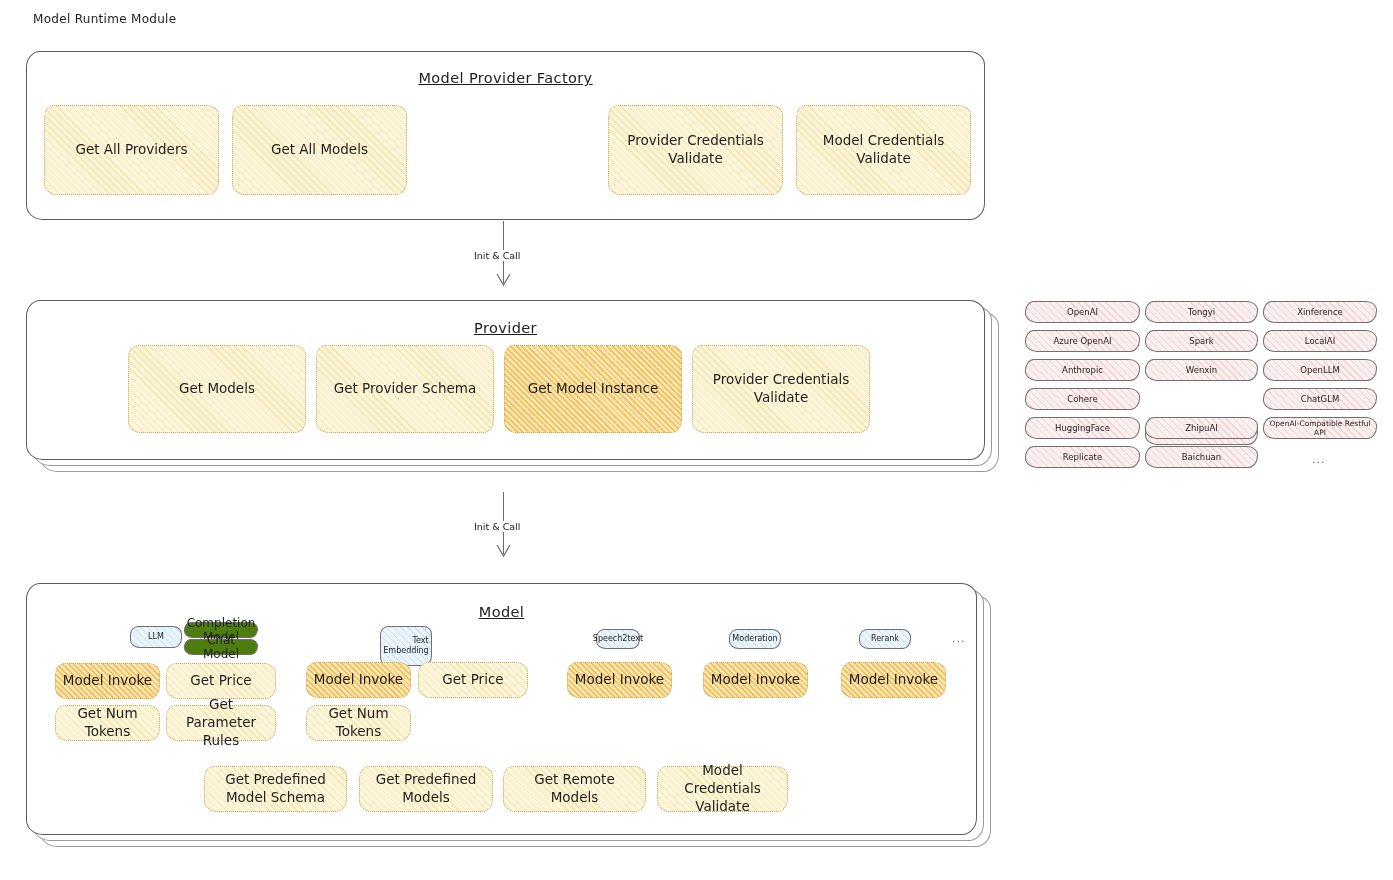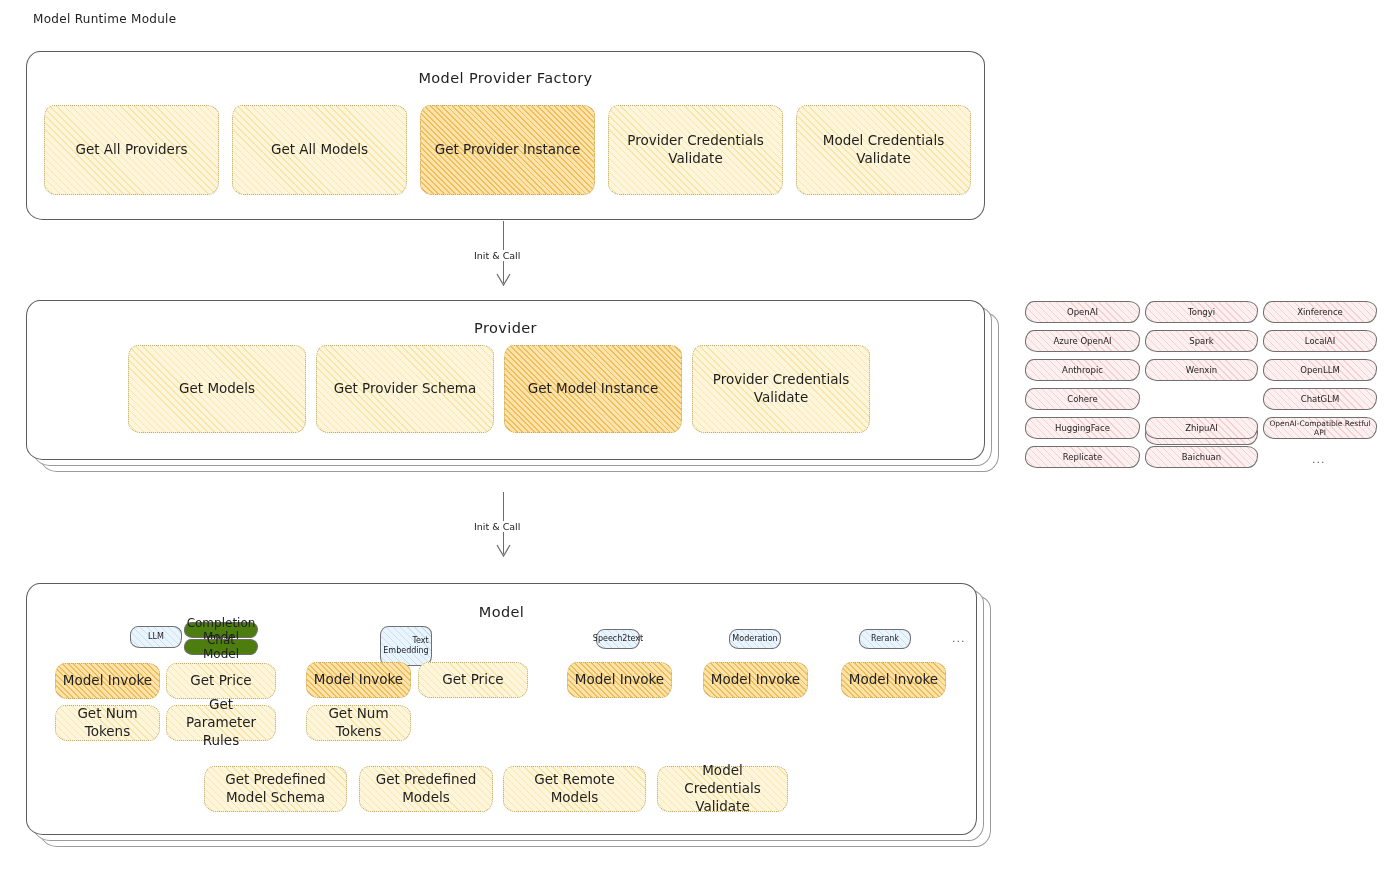--- a/index.html
+++ b/index.html
@@ -20,21 +20,21 @@
     background:#ffffff;
   }
   .panel-ghost{
     border:1px solid #9a9a9a;
     border-radius:14px 16px 15px 17px / 16px 14px 17px 15px;
     background:#ffffff;
   }
 
   .panel-title{
     position:absolute;left:0;right:0;text-align:center;
-    font-size:14.5px;letter-spacing:.4px;color:#1e1e1e;
+    font-size:14.5px;letter-spacing:.4px;color:#1e1e1e;text-decoration:underline;
   }
 
   
   .chip{
     position:absolute;box-sizing:border-box;
     border:1.1px dotted #b9a96a;
     border-radius:10px 12px 11px 13px / 12px 10px 13px 11px;
     display:flex;align-items:center;justify-content:center;
     text-align:center;line-height:1.32;
     font-size:13.5px;color:#1e1e1e;
@@ -106,21 +106,20 @@
 <div class="canvas">
 
   <div class="title-main" style="left:33px;top:12px;">Model Runtime Module</div>
 
   <div class="panel hd" style="left:26px;top:51px;width:959px;height:169px;">
     <div class="panel-title" style="top:18px;">Model Provider Factory</div>
   </div>
 
   <div class="chip fill-light" style="left:44px;top:105px;width:175px;height:90px;">Get All Providers</div>
   <div class="chip fill-light" style="left:232px;top:105px;width:175px;height:90px;">Get All Models</div>
-  <div class="chip fill-strong" style="left:420px;top:105px;width:175px;height:90px;">Get Provider Instance</div>
   <div class="chip fill-light" style="left:608px;top:105px;width:175px;height:90px;">Provider Credentials Validate</div>
   <div class="chip fill-light" style="left:796px;top:105px;width:175px;height:90px;">Model Credentials Validate</div>
 
   <div class="arrow-line" style="left:503px;top:221px;height:62px;"></div>
   <svg style="position:absolute;left:495px;top:272px;" width="18" height="16">
     <path d="M2 2 L8.5 13 L15 2" fill="none" stroke="#6b6b6b" stroke-width="1.2"></path>
   </svg>
   <div class="arrow-label" style="left:470px;top:250px;">Init &amp; Call</div>
 
   <div class="panel-ghost hd" style="left:40px;top:312px;width:959px;height:160px;"></div>

